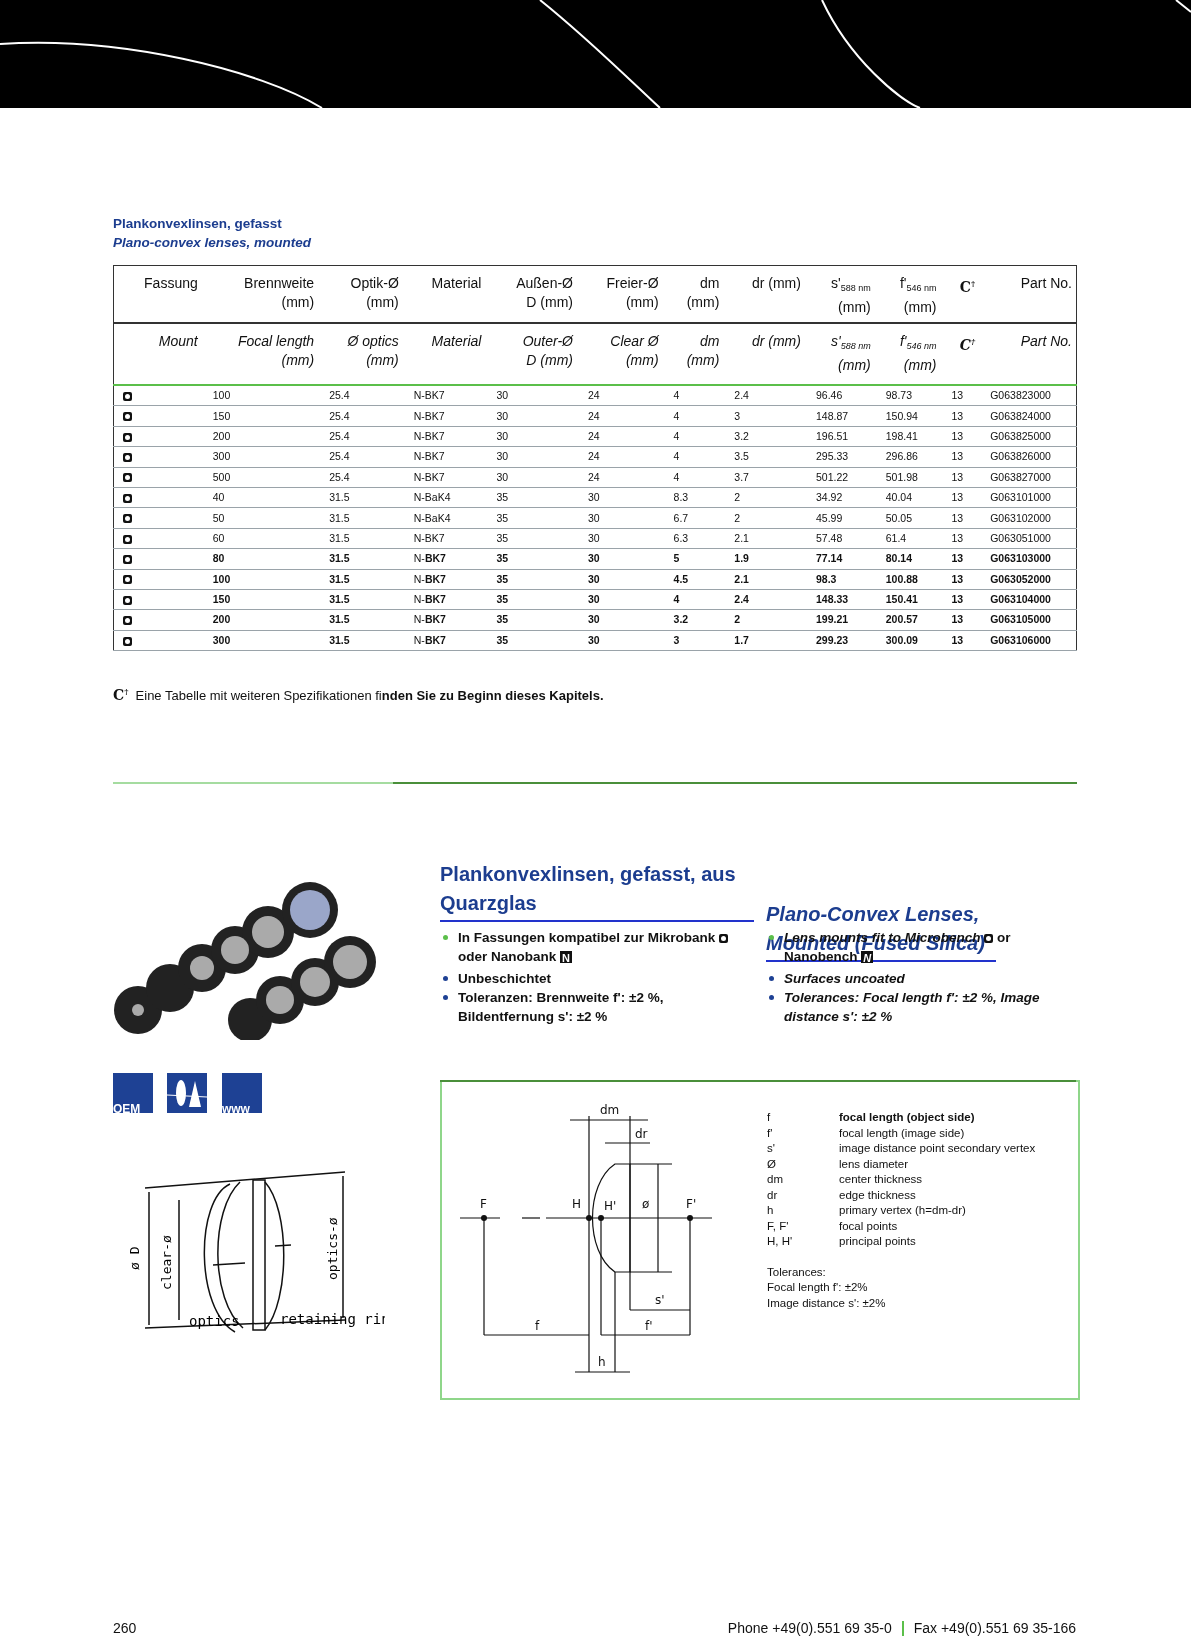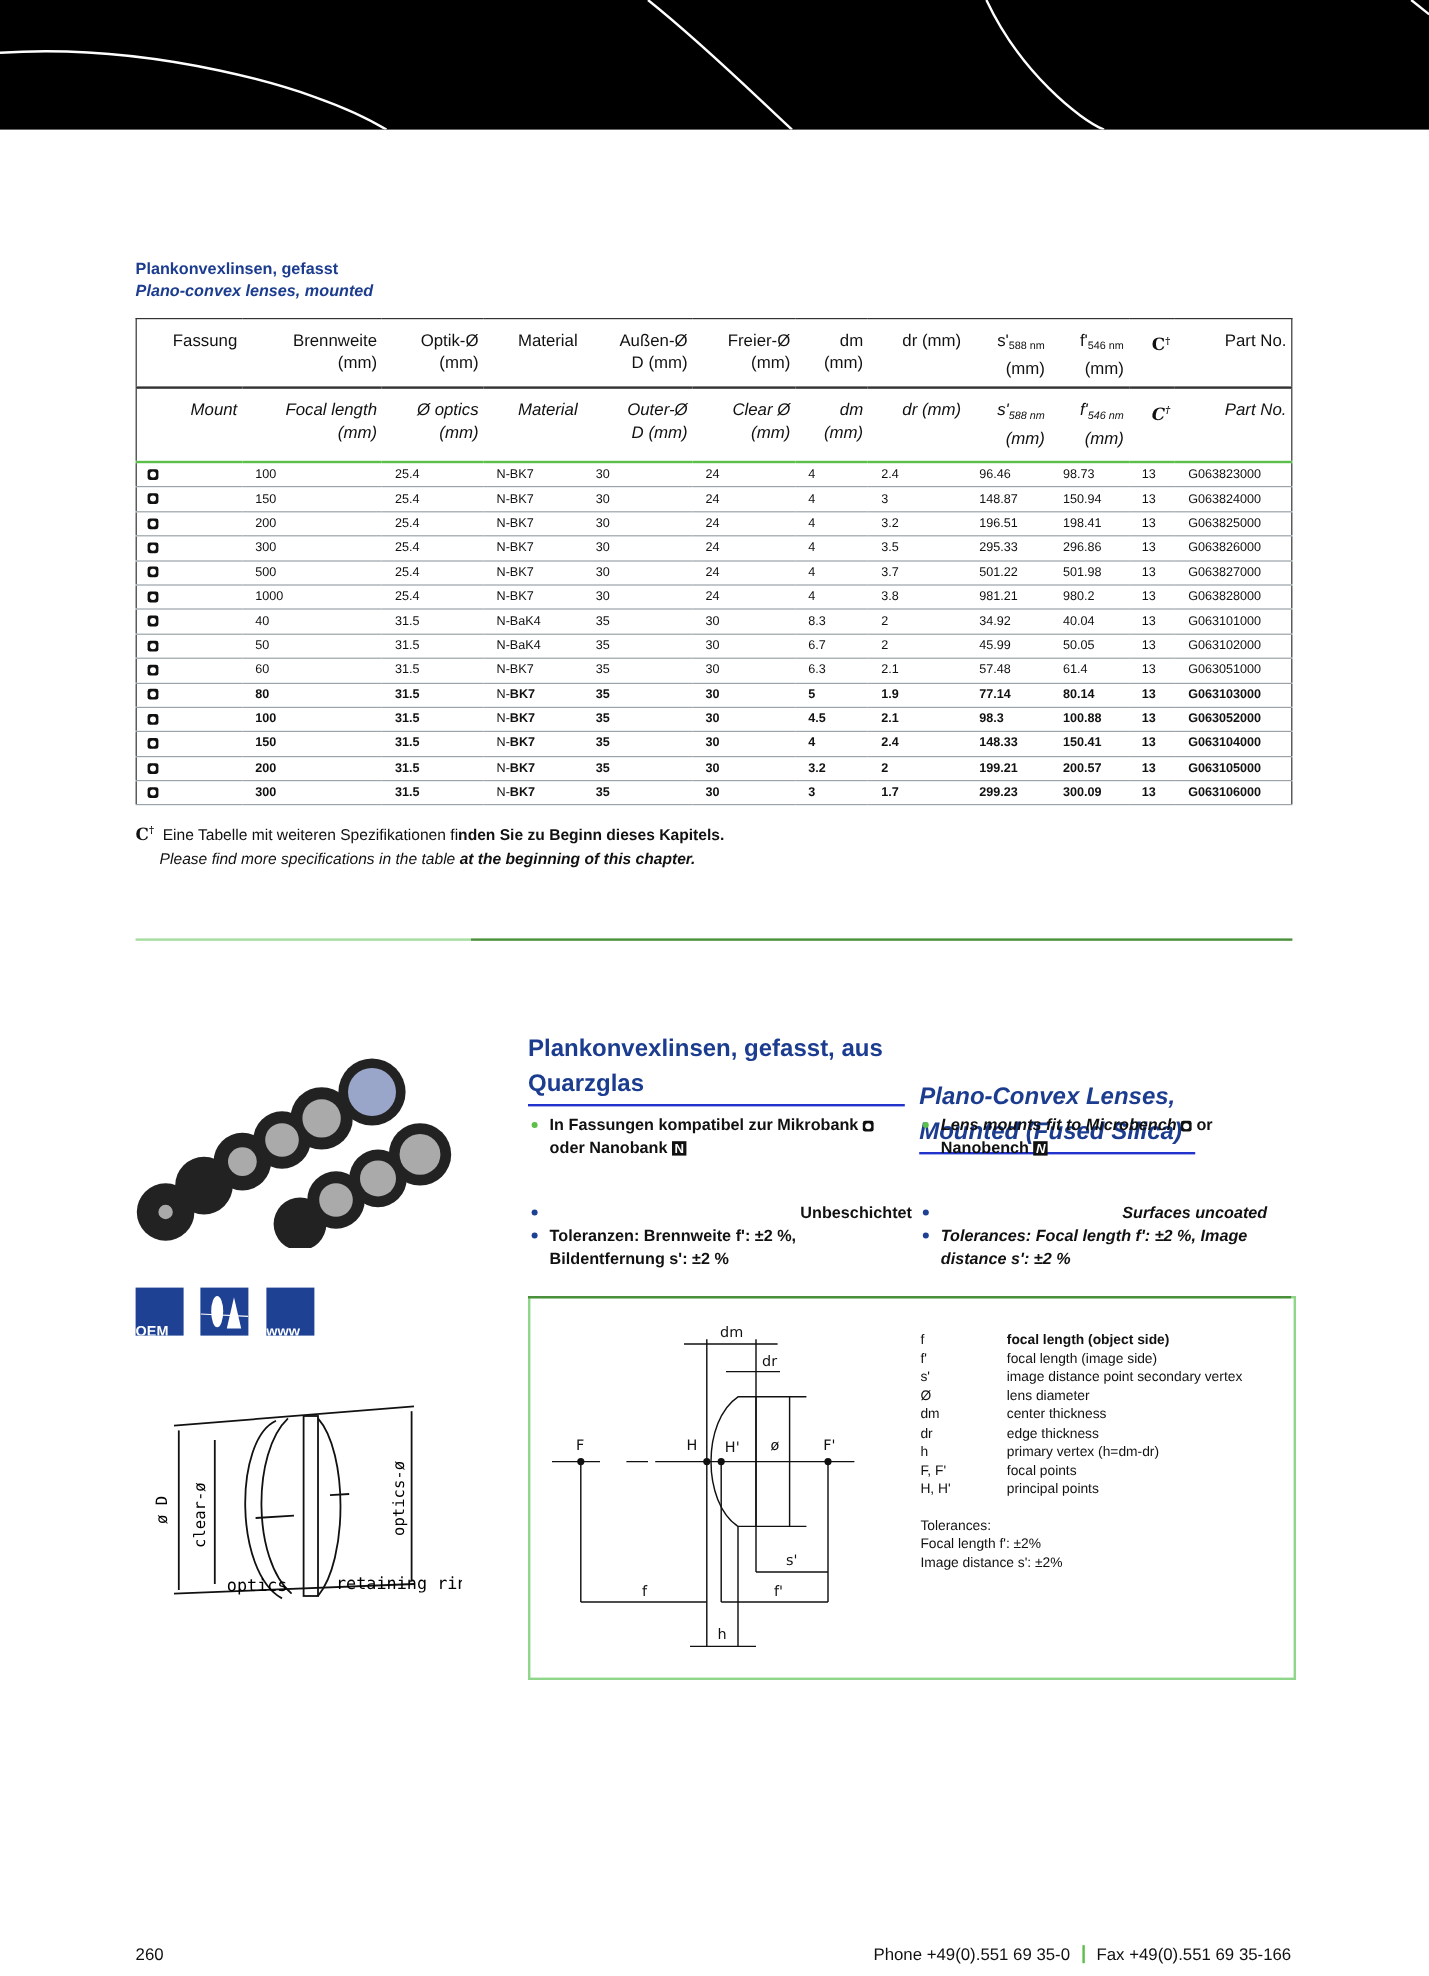--- a/index.html
+++ b/index.html
@@ -34,21 +34,21 @@
   .mount-drawing{position:absolute;left:125px;top:1170px;width:260px;height:175px;}
   .h2{position:absolute;top:860px;color:#1c3d8f;font-weight:bold;font-size:20px;line-height:29px;border-bottom:2px solid #2233cc;padding-bottom:2px;}
   .h2.de{left:440px;width:314px;}
   .h2.en{left:766px;width:230px;font-style:italic;margin-top:40px;}
   ul.bul{position:absolute;top:928px;margin:0;padding:0;list-style:none;font-size:13.5px;line-height:19px;font-weight:bold;}
   ul.bul.de{left:440px;width:320px;}
   ul.bul.en{left:766px;width:290px;font-style:italic;}
   ul.bul li{position:relative;padding-left:18px;}
   ul.bul li::before{content:"";position:absolute;left:3px;top:7px;width:5px;height:5px;border-radius:50%;background:#1e4194;}
   ul.bul li.g::before{background:#5bbf4a;}
-  ul.bul li.gap{margin-top:35px;text-align:right;}
+  ul.bul li.gap{margin-top:3px;}
   ul.bul li .plain{font-style:normal;}
   .diagbox{position:absolute;left:440px;top:1080px;width:636px;height:316px;border:2px solid #8fd68a;}
   .diagbox::before{content:"";position:absolute;left:-2px;top:-2px;width:636px;height:2px;background:#4a8f3a;}
   .lens-svg{position:absolute;left:18px;top:20px;}
   .legend{position:absolute;left:325px;top:28px;font-size:11.5px;line-height:15.5px;}
   .legend .row{display:flex;}
   .legend .k{width:72px;}
   .legend .row.b .v{font-weight:bold;}
   .legend .tol{margin-top:15px;}
   .footer-page{position:absolute;left:113px;top:1620px;font-size:14px;}
@@ -169,34 +169,20 @@
         <td>24</td>
         <td>4</td>
         <td>3.7</td>
         <td>501.22</td>
         <td>501.98</td>
         <td>13</td>
         <td>G063827000</td>
       </tr>
       <tr>
         <td class="icon"><span class="mb-icon"></span></td>
-        <td>1000</td>
-        <td>25.4</td>
-        <td class="mat">N-BK7</td>
-        <td>30</td>
-        <td>24</td>
-        <td>4</td>
-        <td>3.8</td>
-        <td>981.21</td>
-        <td>980.2</td>
-        <td>13</td>
-        <td>G063828000</td>
-      </tr>
-      <tr>
-        <td class="icon"><span class="mb-icon"></span></td>
         <td>40</td>
         <td>31.5</td>
         <td class="mat">N-BaK4</td>
         <td>35</td>
         <td>30</td>
         <td>8.3</td>
         <td>2</td>
         <td>34.92</td>
         <td>40.04</td>
         <td>13</td>
@@ -298,21 +284,20 @@
         <td>299.23</td>
         <td>300.09</td>
         <td>13</td>
         <td>G063106000</td>
       </tr>
     </tbody>
 </table>
 
 <div class="note">
   <div><span class="ct">C<sup>†</sup></span>&nbsp; <span>Eine Tabelle mit weiteren Spezifikationen fi</span><b>nden Sie zu Beginn dieses Kapitels.</b></div>
-  <div class="en"><span>Please find more specifications in the table </span><b>at the beginning of this chapter.</b></div>
 </div>
 
 <div class="divider"></div>
 
 <svg class="photo" viewBox="0 0 290 170">
   <g fill="#222">
     <circle cx="28" cy="140" r="24"></circle>
       <circle cx="60" cy="118" r="24"></circle>
       <circle cx="92" cy="98" r="24"></circle>
       <circle cx="125" cy="80" r="24"></circle>

